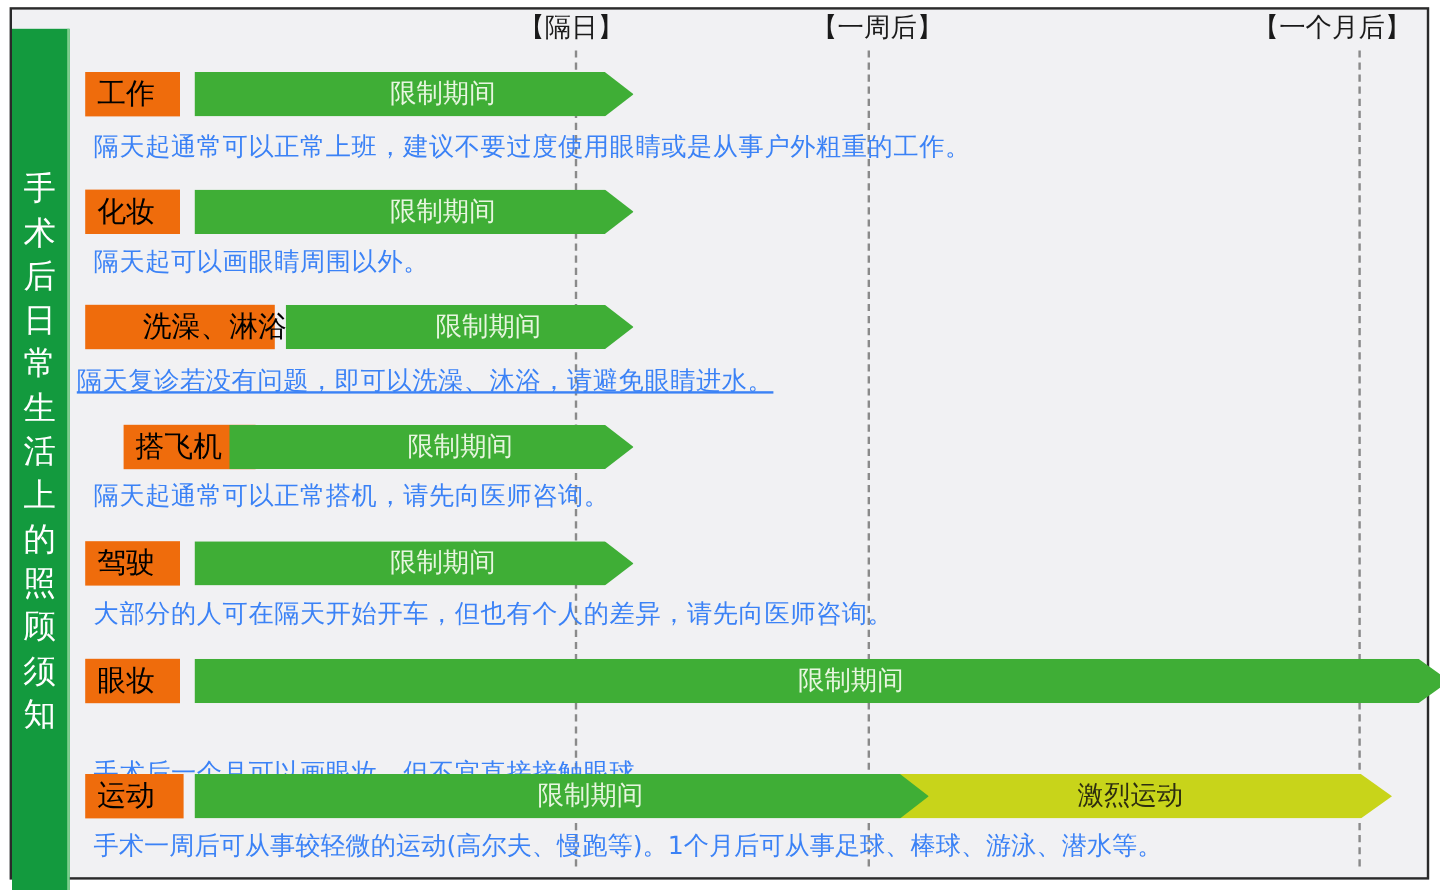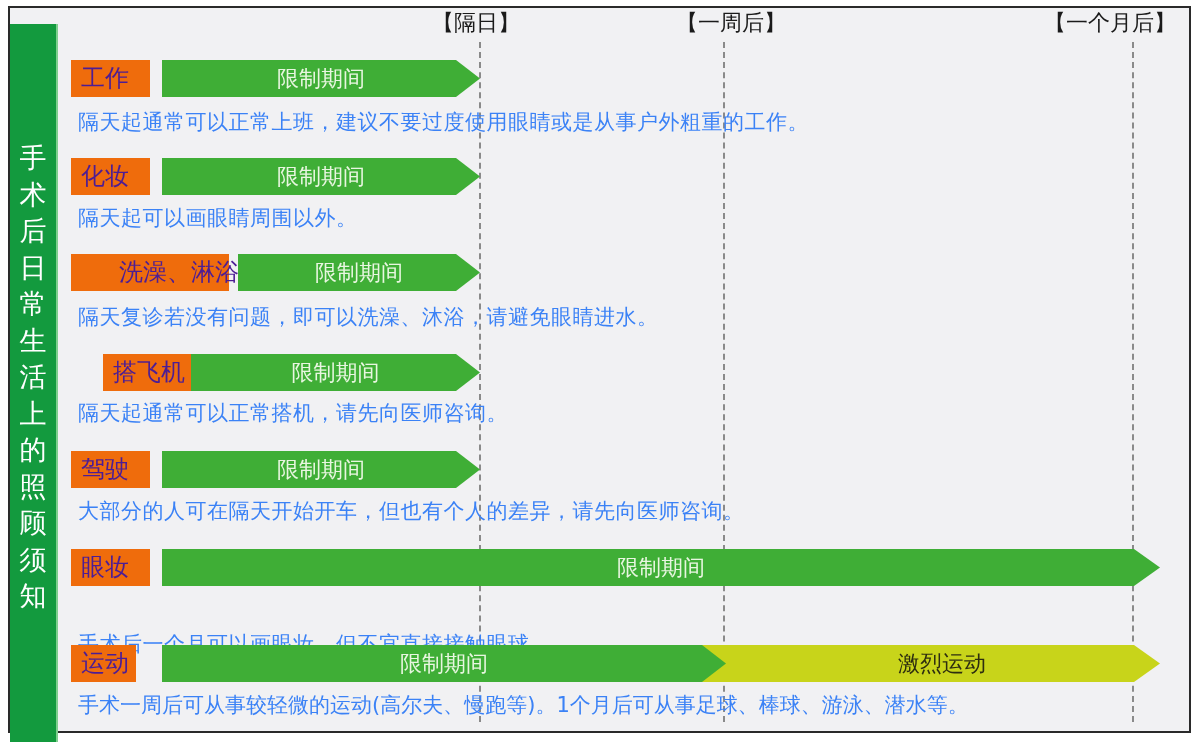--- a/index.html
+++ b/index.html
@@ -21,26 +21,26 @@
     word-break: break-all;
   }
   .marker {
     position: absolute; top: 8px; font-size: 22px; color: #1a1a1a; white-space: nowrap;
   }
   .dash {
     position: absolute; top: 42px; height: 680px; width: 0;
     border-left: 2px dashed #8a8a8a;
   }
   .tag {
-    position: absolute; height: 37px; background: #ef6c0c; color: #4c1d95;
+    position: absolute; height: 37px; background: #ef6c0c; color: #000000;
     font-size: 24px; line-height: 37px; padding: 0 10px; box-sizing: border-box; white-space: nowrap;
   }
   .bar {
     position: absolute; height: 37px; color: #e8f6e0; font-size: 22px; line-height: 37px;
-    text-align: center; white-space: nowrap;
+    text-align: center; white-space: nowrap; padding-left: 48px;
   }
   .bar.green { background: #3fae36; }
   .bar.yellow { background: #c8d41a; color: #2d2d10; }
   .desc {
     position: absolute; font-size: 21px; color: #3b82f6; white-space: nowrap; letter-spacing: 0.5px;
   }
 </style>
 </head>
 <body>
 
@@ -61,30 +61,30 @@
 <div class="tag" style="left:71px; top:60px; width:79px;">工作</div>
 <div class="bar green" style="left:162px; top:60px; width:318px; clip-path:polygon(0 0, calc(100% - 24px) 0, 100% 50%, calc(100% - 24px) 100%, 0 100%);"><span>限制期间</span></div>
 <div class="desc" style="left:78px; top:108px;">隔天起通常可以正常上班，建议不要过度使用眼睛或是从事户外粗重的工作。</div>
 
 <div class="tag" style="left:71px; top:158px; width:79px;">化妆</div>
 <div class="bar green" style="left:162px; top:158px; width:318px; clip-path:polygon(0 0, calc(100% - 24px) 0, 100% 50%, calc(100% - 24px) 100%, 0 100%);"><span>限制期间</span></div>
 <div class="desc" style="left:78px; top:204px;">隔天起可以画眼睛周围以外。</div>
 
 <div class="tag" style="left:71px; top:254px; width:158px;padding-left:48px;">洗澡、淋浴</div>
 <div class="bar green" style="left:238px; top:254px; width:242px; clip-path:polygon(0 0, calc(100% - 24px) 0, 100% 50%, calc(100% - 24px) 100%, 0 100%);"><span>限制期间</span></div>
-<div class="desc" style="left:78px; top:303px;">隔天复诊若没有问题，即可以洗澡、沐浴，请避免眼睛进水。</div>
+<div class="desc" style="left:64px; top:303px;text-decoration:underline;">隔天复诊若没有问题，即可以洗澡、沐浴，请避免眼睛进水。</div>
 
 <div class="tag" style="left:71px; top:354px; width:110px;margin-left:32px;">搭飞机</div>
 <div class="bar green" style="left:191px; top:354px; width:289px; clip-path:polygon(0 0, calc(100% - 24px) 0, 100% 50%, calc(100% - 24px) 100%, 0 100%);"><span>限制期间</span></div>
 <div class="desc" style="left:78px; top:399px;">隔天起通常可以正常搭机，请先向医师咨询。</div>
 
 <div class="tag" style="left:71px; top:451px; width:79px;">驾驶</div>
 <div class="bar green" style="left:162px; top:451px; width:318px; clip-path:polygon(0 0, calc(100% - 24px) 0, 100% 50%, calc(100% - 24px) 100%, 0 100%);"><span>限制期间</span></div>
 <div class="desc" style="left:78px; top:497px;">大部分的人可在隔天开始开车，但也有个人的差异，请先向医师咨询。</div>
 
 <div class="tag" style="left:71px; top:549px; width:79px;">眼妆</div>
 <div class="bar green" style="left:162px; top:549px; width:998px; clip-path:polygon(0 0, calc(100% - 26px) 0, 100% 50%, calc(100% - 26px) 100%, 0 100%);"><span>限制期间</span></div>
 <div class="desc" style="left:78px; top:594px;margin-top:36px;">手术后一个月可以画眼妆，但不宜直接接触眼球。</div>
 
-<div class="tag" style="left:71px; top:645px; width:65px;">运动</div>
+<div class="tag" style="left:71px; top:645px; width:82px;">运动</div>
 <div class="bar yellow" style="left:700px; top:645px; width:460px; clip-path:polygon(0 0, calc(100% - 26px) 0, 100% 50%, calc(100% - 26px) 100%, 0 100%); padding-left:24px; box-sizing:border-box;"><span>激烈运动</span></div>
 <div class="bar green" style="left:162px; top:645px; width:564px; clip-path:polygon(0 0, calc(100% - 24px) 0, 100% 50%, calc(100% - 24px) 100%, 0 100%);"><span>限制期间</span></div>
 <div class="desc" style="left:78px; top:691px; letter-spacing:0;">手术一周后可从事较轻微的运动(高尔夫、慢跑等)。1个月后可从事足球、棒球、游泳、潜水等。</div>
 
 </body></html>

